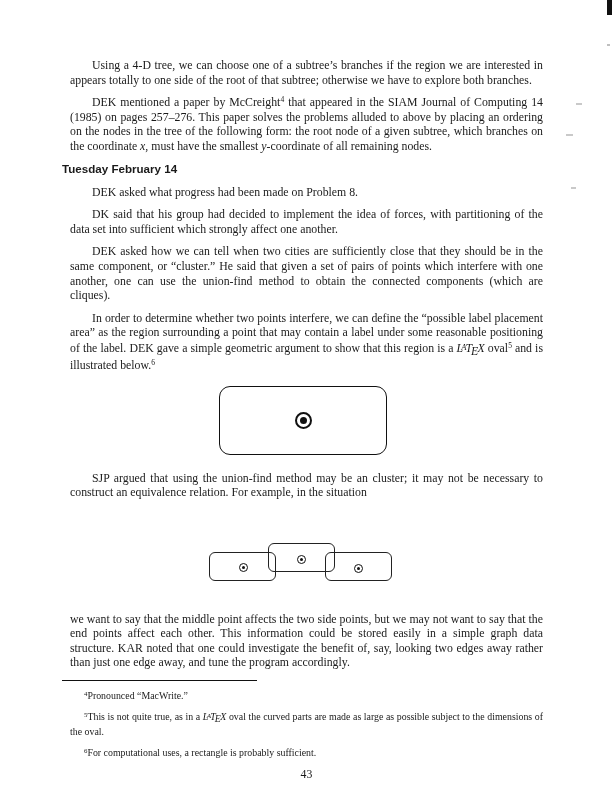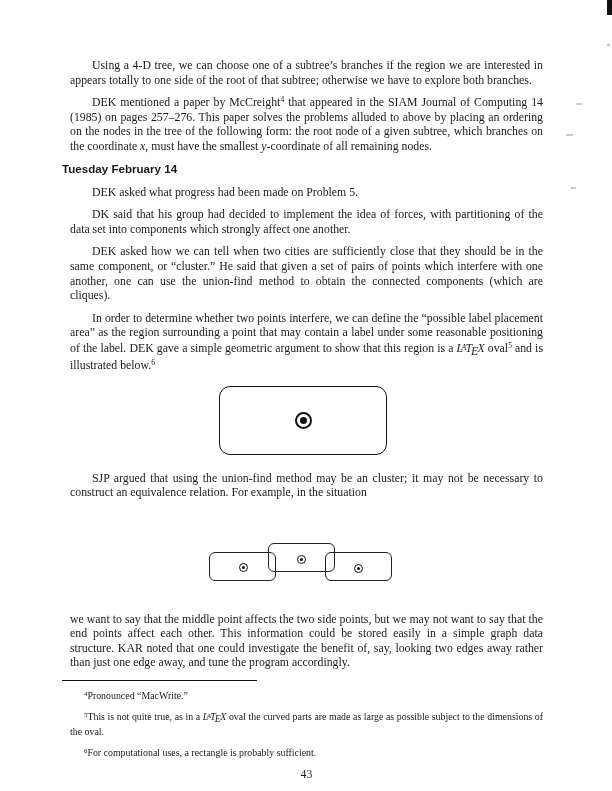--- a/index.html
+++ b/index.html
@@ -82,22 +82,22 @@
 <div class="margin-mark mm2"></div>
 <div class="margin-mark mm3"></div>
 
 <main class="page-body">
 
   <p class="indent">Using a 4-D tree, we can choose one of a subtree’s branches if the region we are interested in appears totally to one side of the root of that subtree; otherwise we have to explore both branches.</p>
   <p class="indent">DEK mentioned a paper by McCreight<sup>4</sup> that appeared in the SIAM Journal of Computing 14 (1985) on pages 257–276. This paper solves the problems alluded to above by placing an ordering on the nodes in the tree of the following form: the root node of a given subtree, which branches on the coordinate <i>x</i>, must have the smallest <i>y</i>-coordinate of all remaining nodes.</p>
 
   <h2 class="day-heading">Tuesday February 14</h2>
 
-  <p class="indent">DEK asked what progress had been made on Problem 5.</p>
-  <p class="indent">DK said that his group had decided to implement the idea of forces, with partitioning of the data set into components which strongly affect one another.</p>
+  <p class="indent">DEK asked what progress had been made on Problem 8.</p>
+  <p class="indent">DK said that his group had decided to implement the idea of forces, with partitioning of the data set into sufficient which strongly affect one another.</p>
   <p class="indent">DEK asked how we can tell when two cities are sufficiently close that they should be in the same component, or “cluster.” He said that given a set of pairs of points which interfere with one another, one can use the union-find method to obtain the connected components (which are cliques).</p>
   <p class="indent">In order to determine whether two points interfere, we can define the “possible label placement area” as the region surrounding a point that may contain a label under some reasonable positioning of the label. DEK gave a simple geometric argument to show that this region is a <span class="latex">L<span class="lxa">A</span>T<span class="lxe">E</span>X</span> oval<sup>5</sup> and is illustrated below.<sup>6</sup></p>
 
   <figure class="fig1">
     <div class="oval">
       <div class="bullseye-lg">
         <div class="dot"></div>
       </div>
     </div>
   </figure>

